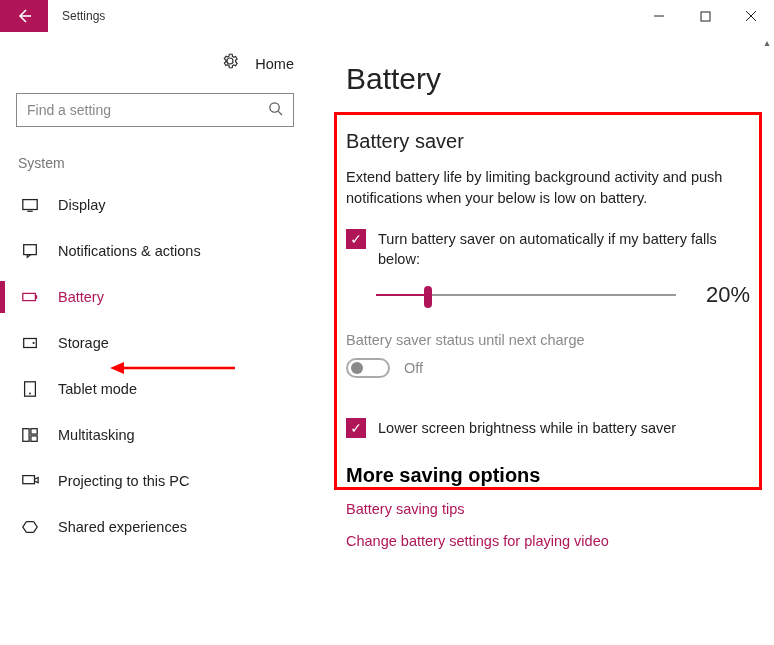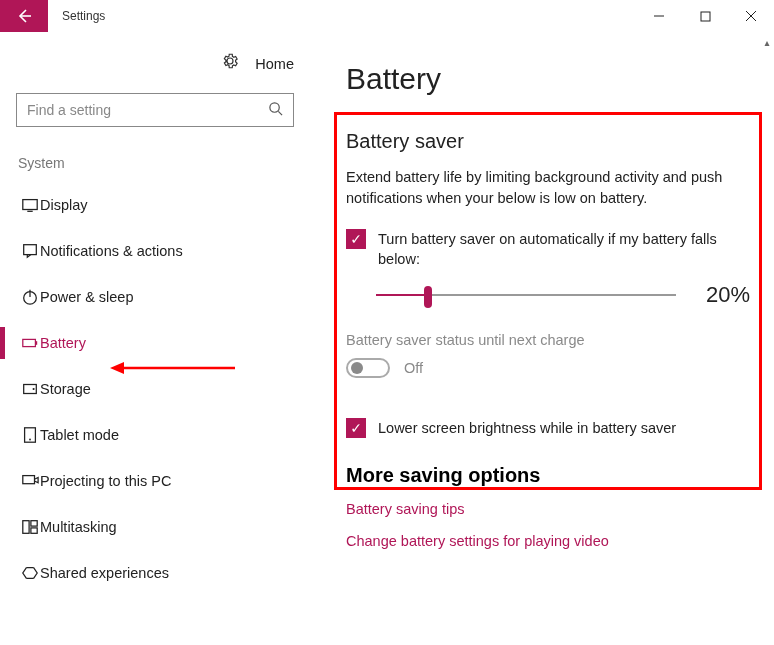--- a/index.html
+++ b/index.html
@@ -12,21 +12,21 @@
   .columns { display: flex; }
   .sidebar { width: 310px; padding: 14px 16px 0 16px; }
   .home-row { display: flex; align-items: center; gap: 16px; margin: 6px 0 18px 4px; justify-content: flex-end; }
   .home-row .gear { font-size: 18px; color: #333; }
   .home-row .label { font-size: 14.5px; color: #222; }
   .search-box { display: flex; align-items: center; border: 1px solid #888; height: 34px; padding: 0 10px; }
   .search-box span.ph { color: #888; font-size: 14px; flex: 1; }
   .search-box .sicon { color: #555; font-size: 14px; }
   .section-label { margin: 28px 0 12px 2px; color: #777; font-size: 14px; }
   .nav { display: flex; flex-direction: column; gap: 2px; }
-  .nav-item { display: flex; align-items: center; height: 44px; padding-left: 4px; font-size: 14.5px; color: #222; position: relative; }
+  .nav-item { display: flex; align-items: center; gap: 18px; height: 44px; padding-left: 4px; font-size: 14.5px; color: #222; position: relative; }
   .nav-item.selected { color: #b01657; }
   .nav-item.selected::before { content: ""; position: absolute; left: -16px; top: 6px; bottom: 6px; width: 5px; background: #b01657; }
   .nav-icon { width: 20px; display: flex; justify-content: center; color: inherit; }
   .nav-icon svg { width: 18px; height: 18px; }
   .content { flex: 1; padding: 16px 24px 0 36px; position: relative; }
   .page-title { font-size: 30px; font-weight: 400; color: #222; margin: 14px 0 34px 0; }
   .section-h { font-size: 20px; font-weight: 400; color: #222; margin: 0 0 14px 0; }
   .desc { font-size: 14.5px; color: #222; line-height: 1.45; margin-bottom: 20px; max-width: 390px; }
   .check-row { display: flex; align-items: flex-start; gap: 12px; margin-bottom: 12px; max-width: 390px; }
   .checkbox { width: 20px; height: 20px; background: #b01657; flex-shrink: 0; display:flex; align-items:center; justify-content:center; color:#fff; font-size:14px; }
@@ -113,29 +113,20 @@
       </div>
       <div class="nav-item">
         <span class="nav-icon">
             <svg viewBox="0 0 20 20">
               <rect x="3" y="3" width="14" height="11" stroke="#222" stroke-width="1.4" fill="none"></rect>
               <path d="M7 14 L7 17 L11 14" stroke="#222" stroke-width="1.4" fill="none"></path>
             </svg>
           </span>
         <span>Notifications &amp; actions</span>
       </div>
-      <div class="nav-item">
-        <span class="nav-icon">
-            <svg viewBox="0 0 20 20">
-              <circle cx="10" cy="11" r="7" stroke="#222" stroke-width="1.4" fill="none"></circle>
-              <line x1="10" y1="2" x2="10" y2="10" stroke="#222" stroke-width="1.4"></line>
-            </svg>
-          </span>
-        <span>Power &amp; sleep</span>
-      </div>
       <div class="nav-item selected">
         <span class="nav-icon">
             <svg viewBox="0 0 20 20">
               <rect x="2" y="6" width="14" height="8" stroke="#b01657" stroke-width="1.4" fill="none"></rect>
               <rect x="16" y="8" width="2" height="4" fill="#b01657"></rect>
             </svg>
           </span>
         <span>Battery</span>
       </div>
       <div class="nav-item">
@@ -148,39 +139,39 @@
         <span>Storage</span>
       </div>
       <div class="nav-item">
         <span class="nav-icon">
             <svg viewBox="0 0 20 20">
               <rect x="4" y="2" width="12" height="16" stroke="#222" stroke-width="1.4" fill="none"></rect>
               <circle cx="10" cy="15" r="1" fill="#222"></circle>
             </svg>
           </span>
         <span>Tablet mode</span>
-      </div>
-      <div class="nav-item">
-        <span class="nav-icon">
-            <svg viewBox="0 0 20 20">
-              <rect x="2" y="4" width="13" height="9" stroke="#222" stroke-width="1.4" fill="none"></rect>
-              <path d="M15 8 L19 6 L19 12 L15 10" stroke="#222" stroke-width="1.4" fill="none"></path>
-            </svg>
-          </span>
-        <span>Projecting to this PC</span>
       </div>
       <div class="nav-item">
         <span class="nav-icon">
             <svg viewBox="0 0 20 20">
               <rect x="2" y="3" width="7" height="14" stroke="#222" stroke-width="1.4" fill="none"></rect>
               <rect x="11" y="3" width="7" height="6" stroke="#222" stroke-width="1.4" fill="none"></rect>
               <rect x="11" y="11" width="7" height="6" stroke="#222" stroke-width="1.4" fill="none"></rect>
             </svg>
           </span>
         <span>Multitasking</span>
+      </div>
+      <div class="nav-item">
+        <span class="nav-icon">
+            <svg viewBox="0 0 20 20">
+              <rect x="2" y="4" width="13" height="9" stroke="#222" stroke-width="1.4" fill="none"></rect>
+              <path d="M15 8 L19 6 L19 12 L15 10" stroke="#222" stroke-width="1.4" fill="none"></path>
+            </svg>
+          </span>
+        <span>Projecting to this PC</span>
       </div>
       <div class="nav-item">
         <span class="nav-icon">
             <svg viewBox="0 0 20 20">
               <path d="M6 4 L14 4 M6 4 L2 10 L6 16 M14 4 L18 10 L14 16 M6 16 L14 16" stroke="#222" stroke-width="1.4" fill="none"></path>
             </svg>
           </span>
         <span>Shared experiences</span>
       </div>
     </div>

